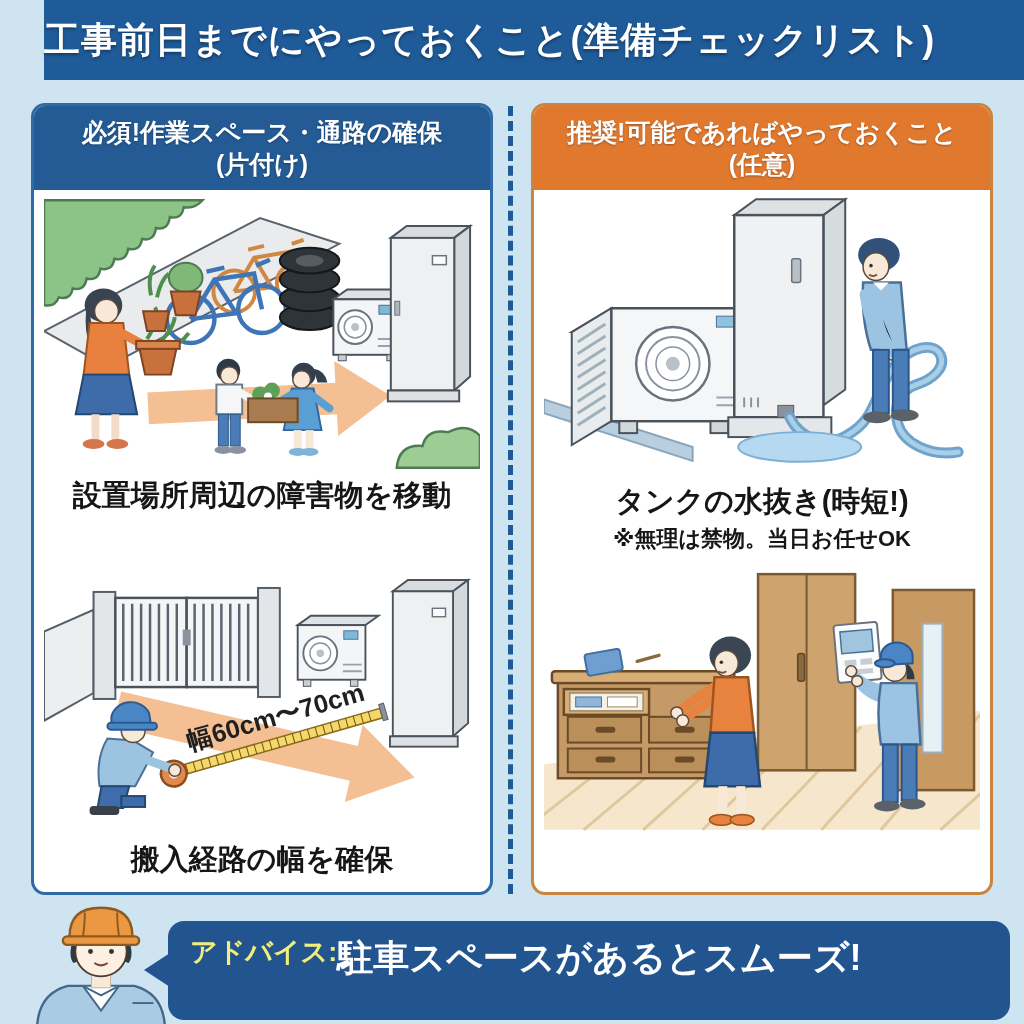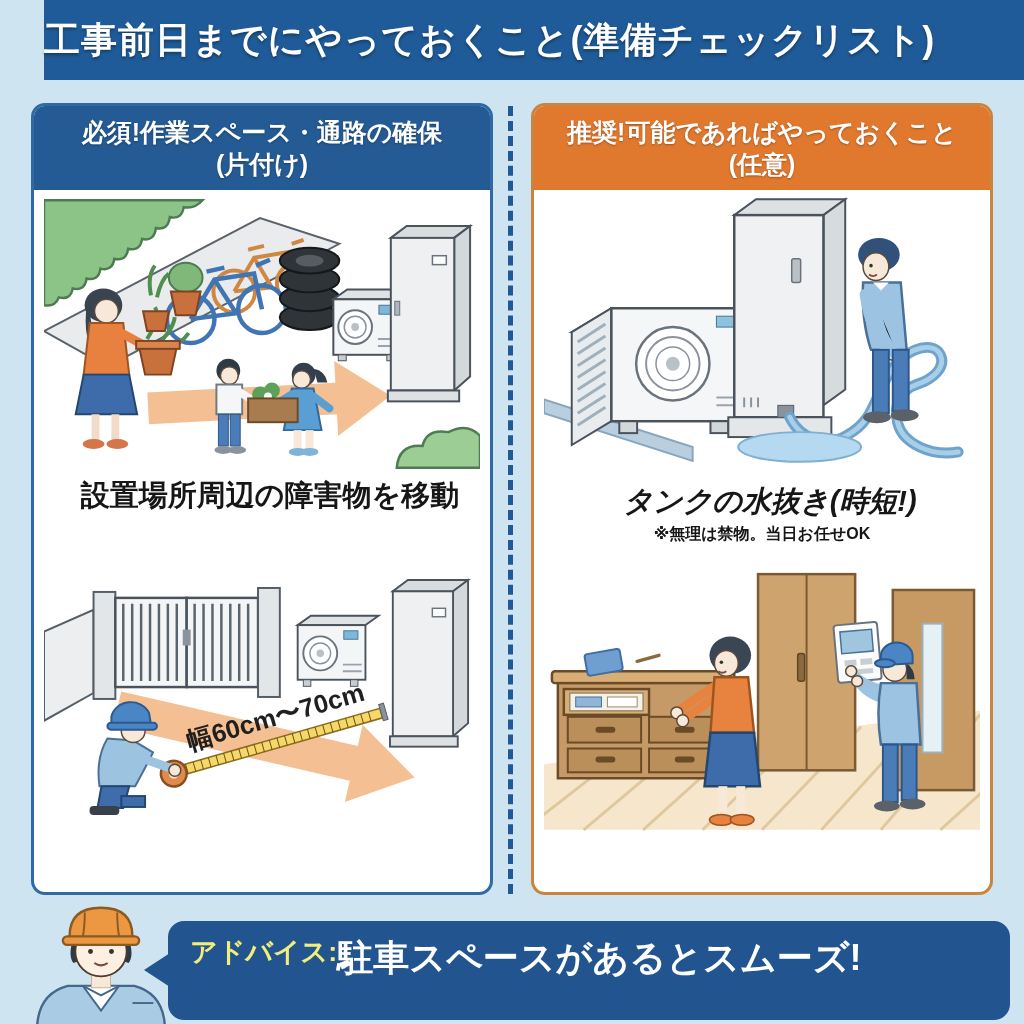--- a/index.html
+++ b/index.html
@@ -38,33 +38,33 @@
   .card-right .card-header { background:#e0782e; }
   .divider {
     position:absolute; left:508px; top:106px; height:788px; width:0;
     border-left:5px dashed #1d5a96;
   }
   .ill {
     position:absolute; left:10px; right:10px;
   }
   .ill svg { width:100%; height:100%; display:block; }
   .caption {
-    position:absolute; left:8px; width:100%; text-align:center;
+    position:absolute; left:0; width:100%; text-align:center;
     font-size:29px; font-weight:bold; color:#161616; white-space:nowrap;
   }
   .note {
     position:absolute; left:0; width:100%; text-align:center;
-    font-size:16px; font-weight:bold; color:#161616; white-space:nowrap;
+    font-size:22px; font-weight:bold; color:#161616; white-space:nowrap;
   }
   .ill-1 { top:92px;  height:272px; }
   .cap-1 { top:370px; }
   .ill-2 { top:452px; height:272px; }
   .cap-2 { top:734px; }
   .ill-3 { top:88px;  height:284px; }
-  .cap-3 { top:376px;font-style:italic; }
+  .cap-3 { top:376px; }
   .note-3{ top:418px; }
   .ill-4 { top:455px; height:270px; }
   .cap-4 { top:734px; }
   
   .advisor {
     position:absolute; left:20px; top:898px; width:162px; height:126px;
   }
   .advisor svg { width:100%; height:100%; display:block; }
   .advice-bubble {
     position:absolute; left:168px; top:921px; width:842px; height:99px;
@@ -258,20 +258,21 @@
         <circle cx="88" cy="70" r="6" fill="#f8e8d8" stroke="#5a4a3e" stroke-width="1.5"></circle>
         <path d="M14,86 L10,108 L36,108 L42,86 Z" fill="#3f6cab" stroke="#24476f" stroke-width="2"></path>
         <rect x="34" y="96" width="24" height="11" fill="#3f6cab" stroke="#24476f" stroke-width="2"></rect>
         <rect x="2" y="106" width="30" height="9" rx="4" fill="#3a4049"></rect>
         <circle cx="46" cy="30" r="12" fill="#f8e8d8" stroke="#5a4a3e" stroke-width="1.5"></circle>
         <path d="M24,16 A20,18 0 0 1 62,12 L64,24 L24,26 Z" fill="#4a86c6" stroke="#2c5a8e" stroke-width="2"></path>
         <rect x="20" y="22" width="50" height="7" rx="3.5" fill="#4a86c6" stroke="#2c5a8e" stroke-width="2"></rect>
       </g>
     </svg>
   </div>
+  <div class="caption cap-2">搬入経路の幅を確保</div>
 </section>
 
 <section class="card card-right">
   <div class="card-header">
     <span>推奨!可能であればやっておくこと</span>
     <span>(任意)</span>
   </div>
 
   <div class="ill ill-3">
     <svg viewBox="0 0 440 284" preserveAspectRatio="xMidYMid meet">

